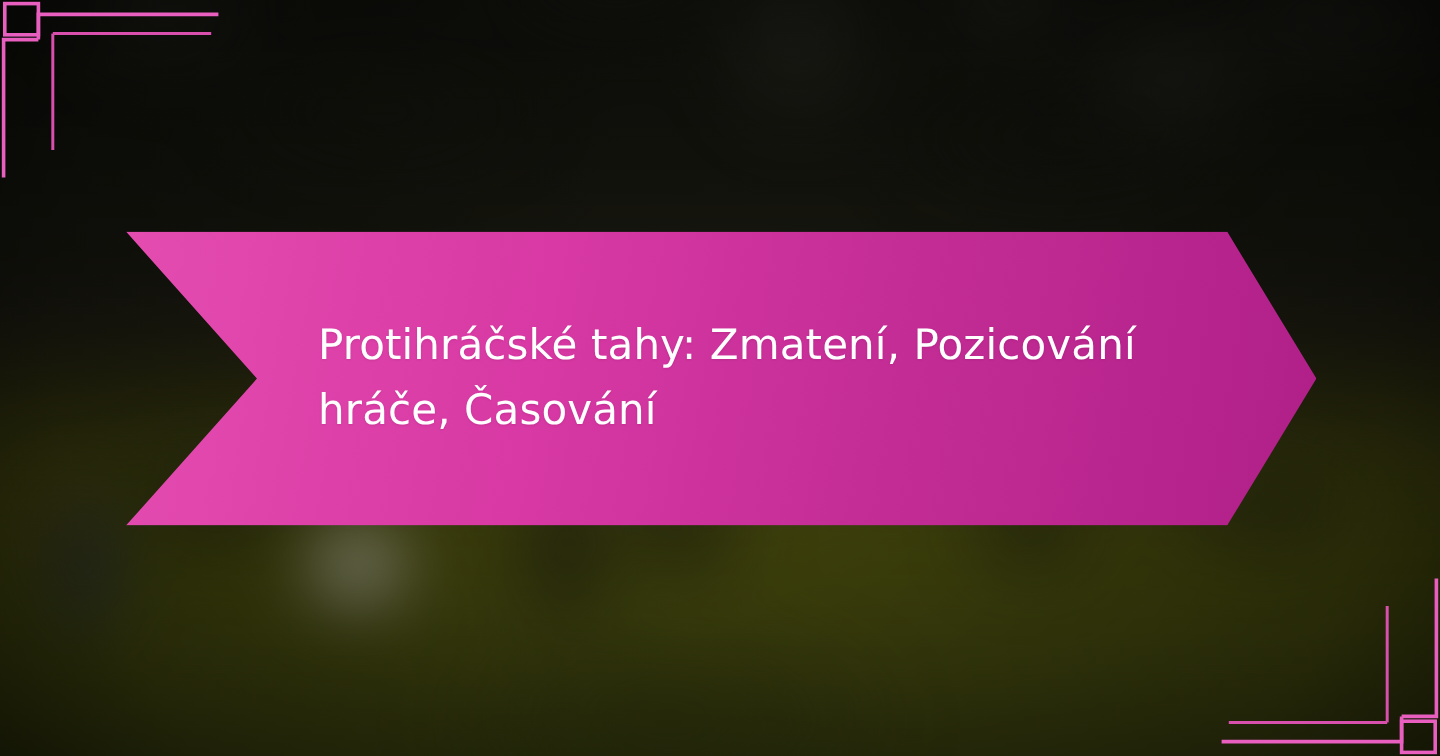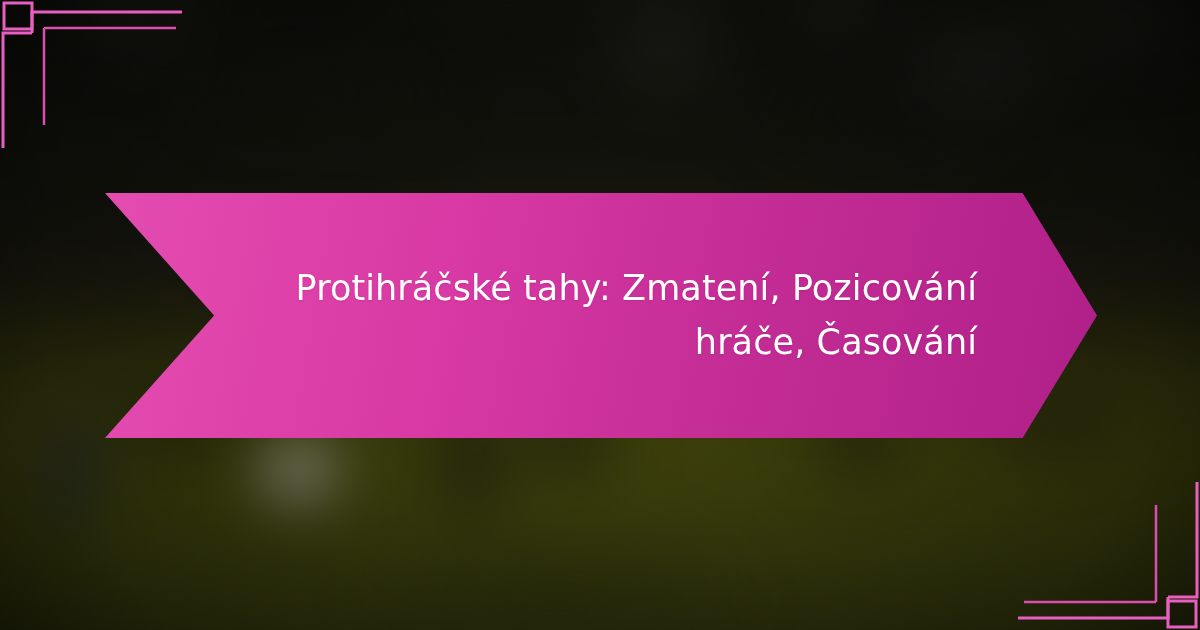--- a/index.html
+++ b/index.html
@@ -114,21 +114,21 @@
     box-sizing: border-box;
     padding: 0 120px 0 160px;
   }
 
   .banner-title {
     color: #ffffff;
     font-family: "DejaVu Sans", sans-serif;
     font-size: 35px;
     line-height: 1.52;
     font-weight: 400;
-    text-align: right;
+    text-align: left;
     letter-spacing: 0.1px;
     margin: 0;
     max-width: 780px;
     text-shadow: 0 1px 2px rgba(120,10,80,0.18);
   }
 </style>
 </head>
 <body>
 
 <div class="canvas">

